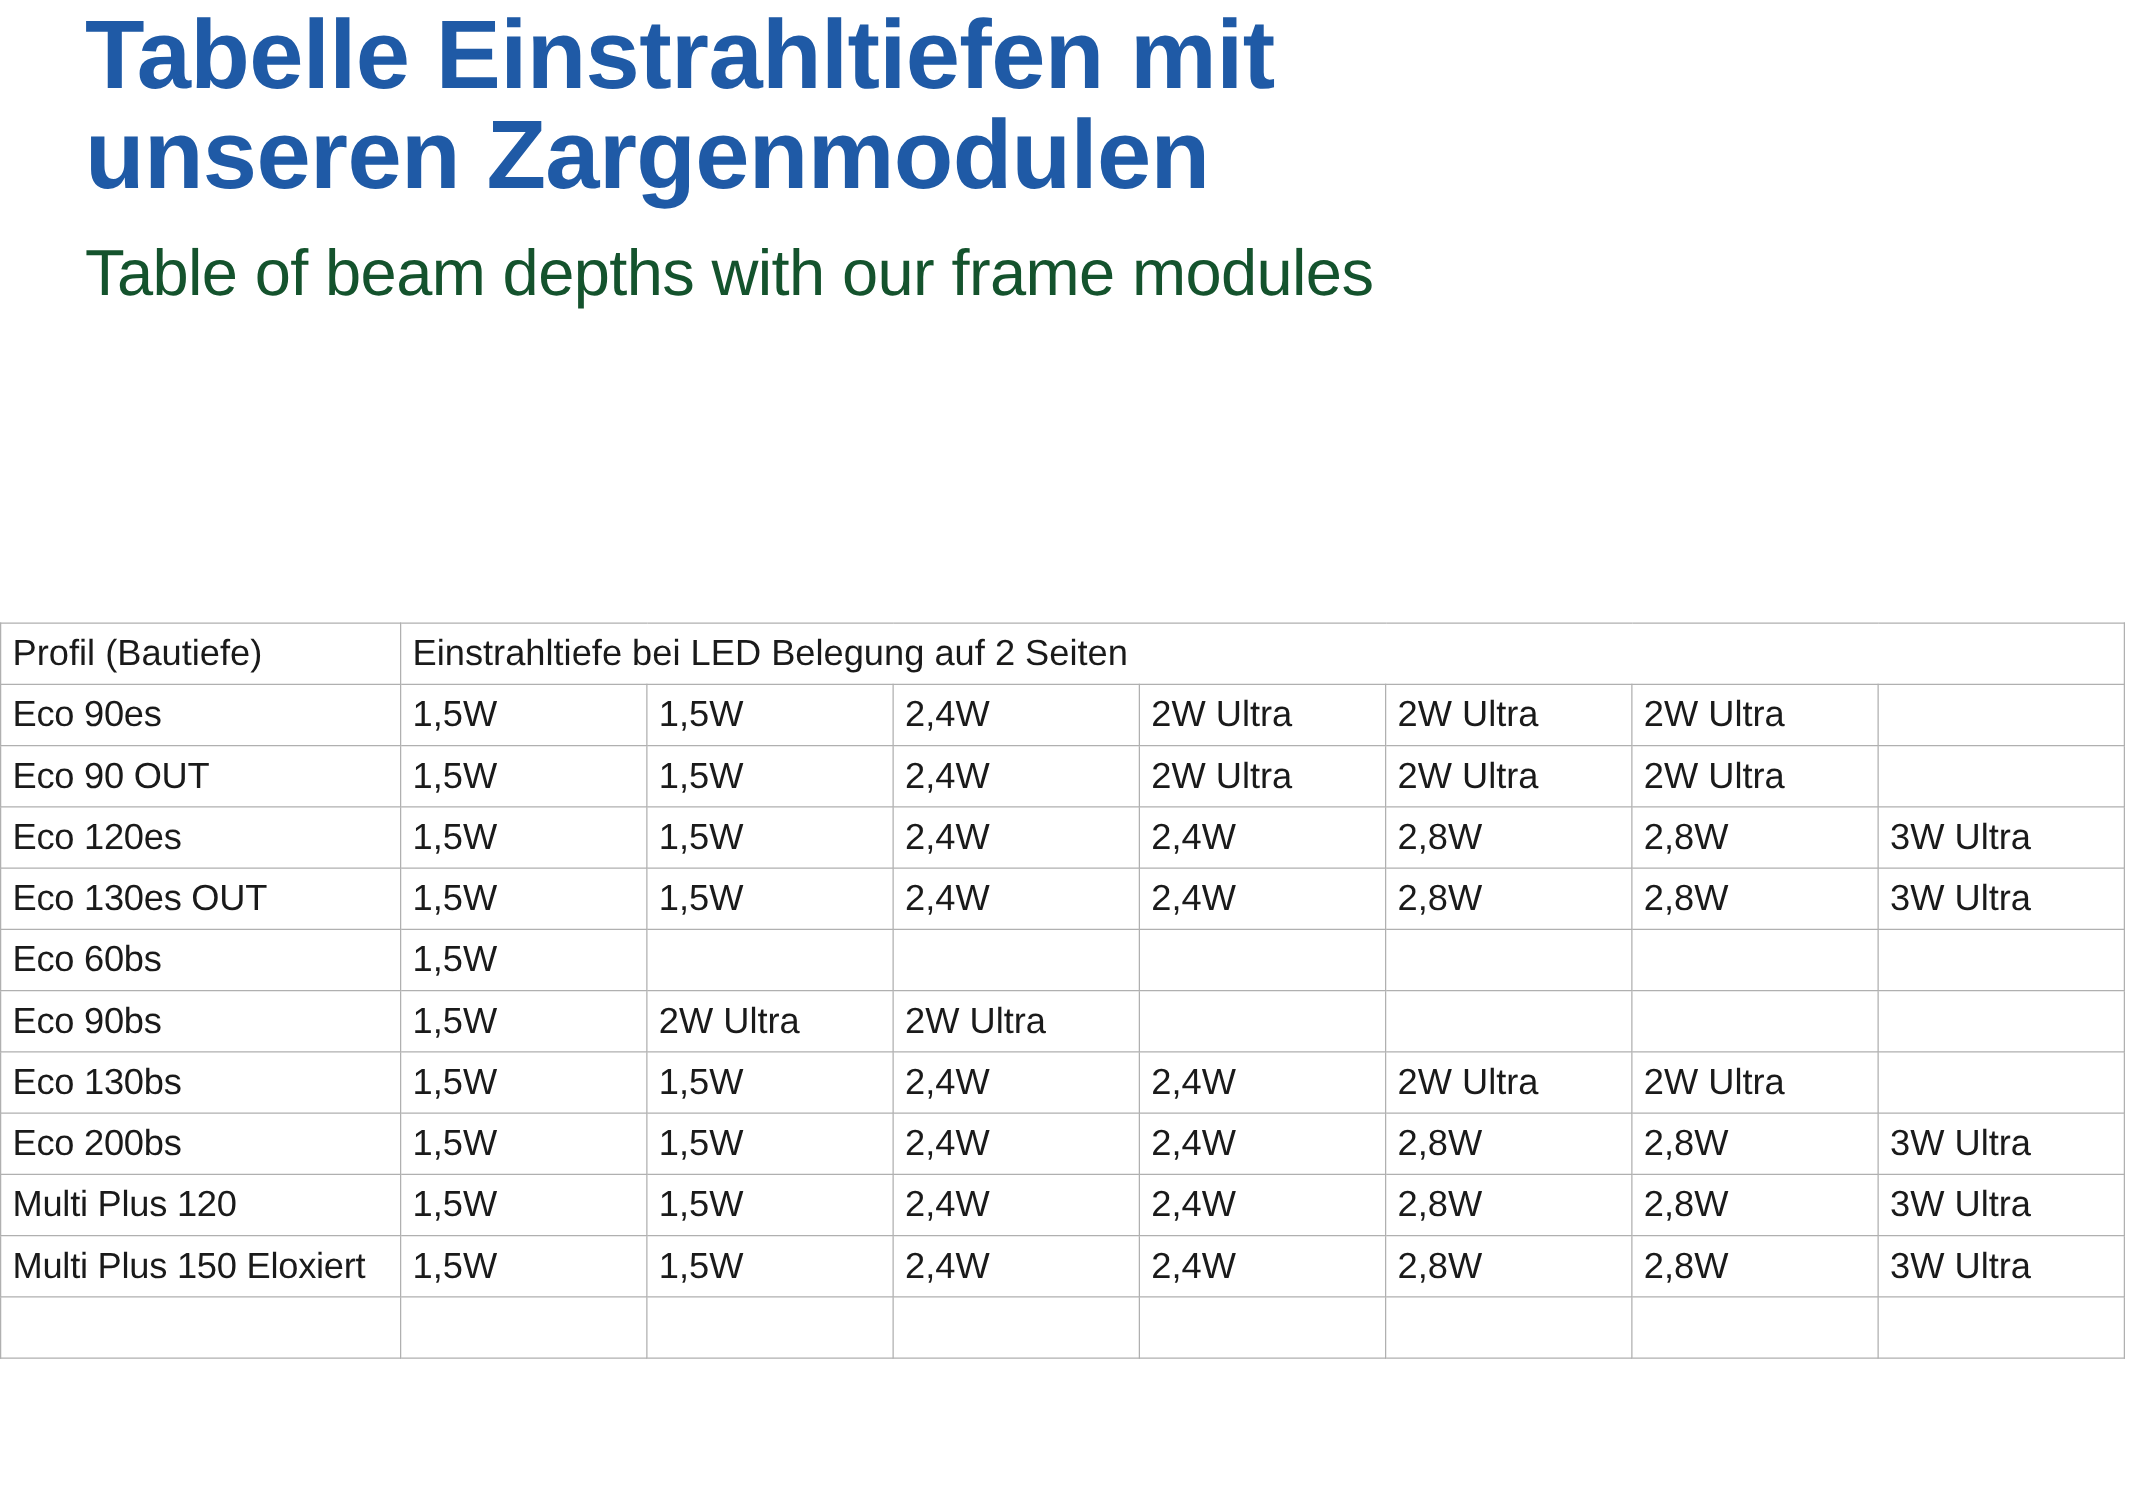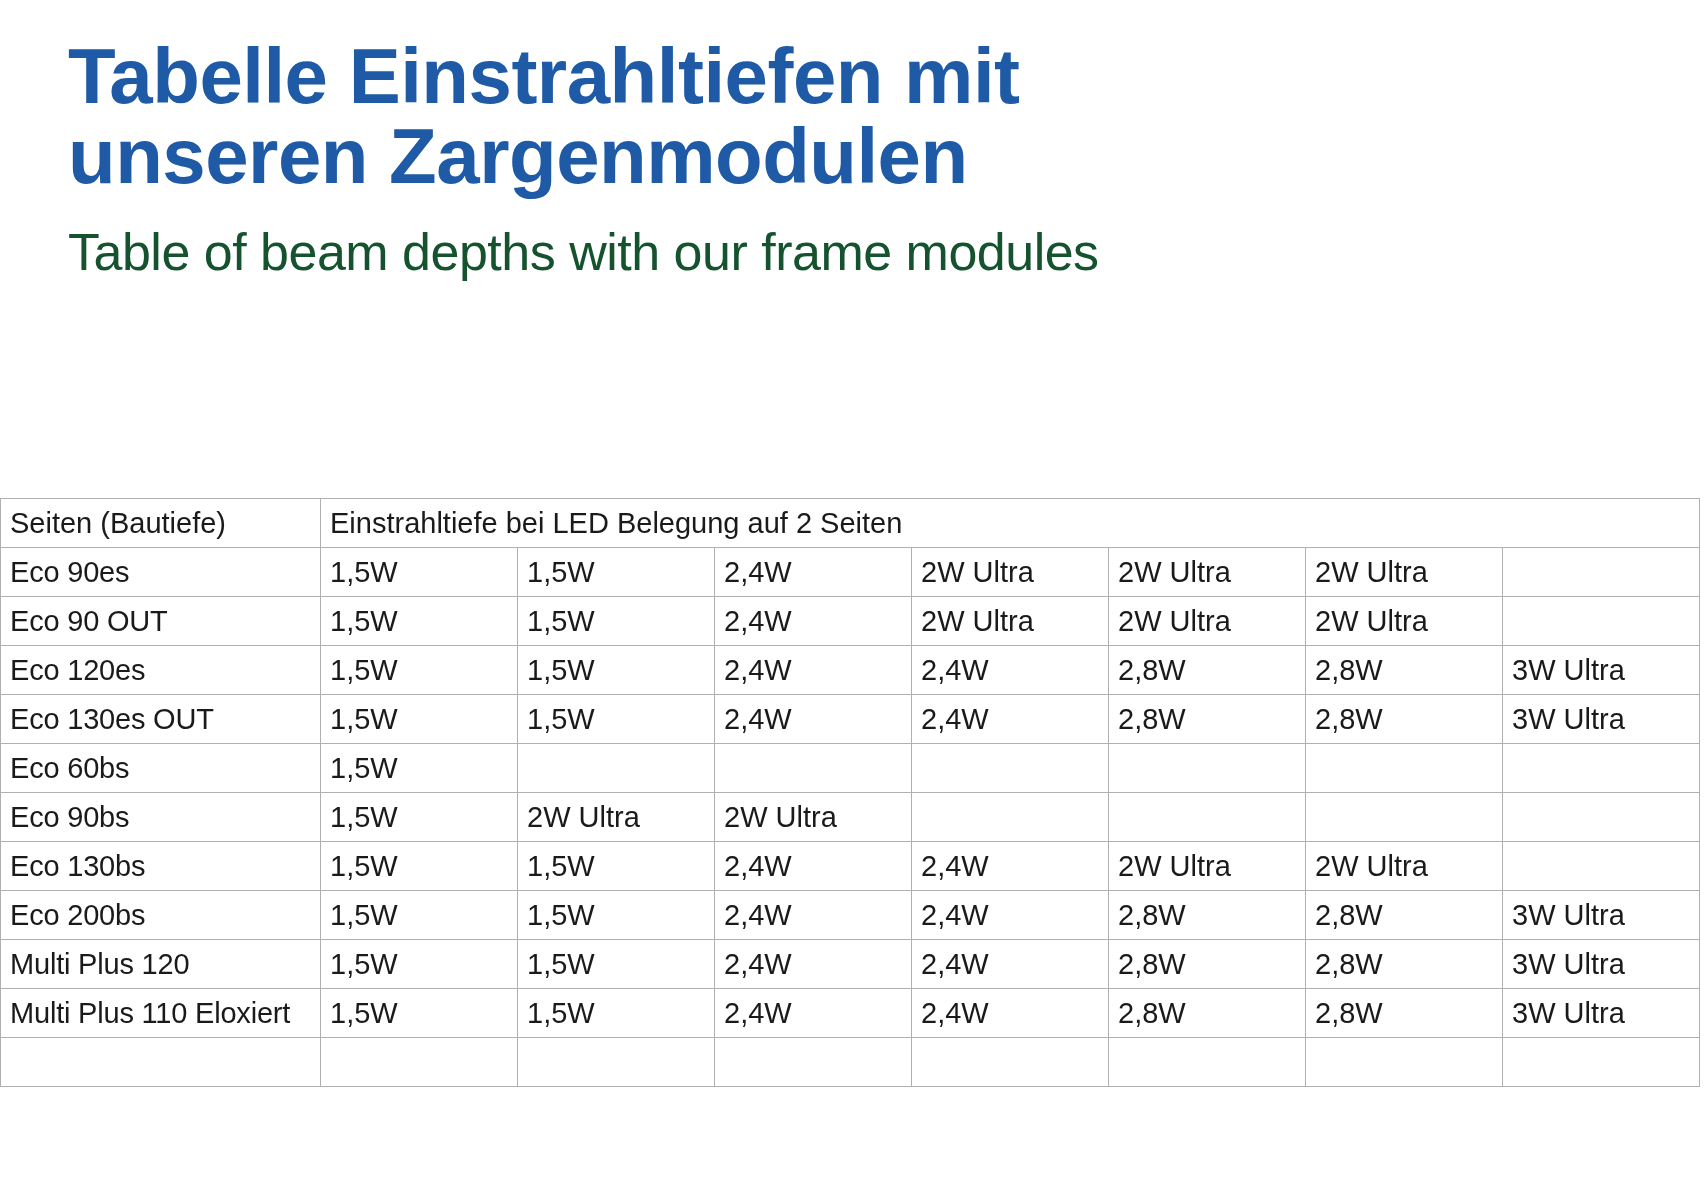--- a/index.html
+++ b/index.html
@@ -12,21 +12,20 @@
   }
   .page {
     position: relative;
     width: 1708px;
     height: 1200px;
     background: #ffffff;
     overflow: hidden;
   }
   .title-block {
     padding: 0 0 0 68px;
-    margin-top: 33px;
   }
   .title {
     font-size: 78px;
     line-height: 1.02;
     font-weight: bold;
     color: #1f5aa6;
     letter-spacing: -0.5px;
     margin: 0;
     padding-top: 4px;
     max-width: 1180px;
@@ -88,21 +87,21 @@
           <col class="cx">
           <col class="cx">
           <col class="cx">
           <col class="cx">
           <col class="cx">
           <col class="cx">
           <col class="cx">
       </colgroup>
       <thead>
         <tr>
-          <th>Seiten (Bautiefe)</th>
+          <th>Profil (Bautiefe)</th>
           <th class="hdr-span" colspan="7">Einstrahltiefe bei LED Belegung auf 2 Seiten</th>
         </tr>
       </thead>
       <tbody>
         <tr>
           <td class="profil-cell">Eco 90es</td>
           <td>1,5W</td>
           <td>1,5W</td>
           <td>2,4W</td>
           <td>2W Ultra</td>
@@ -184,21 +183,21 @@
           <td class="profil-cell">Multi Plus 120</td>
           <td>1,5W</td>
           <td>1,5W</td>
           <td>2,4W</td>
           <td>2,4W</td>
           <td>2,8W</td>
           <td>2,8W</td>
           <td>3W Ultra</td>
         </tr>
         <tr>
-          <td class="profil-cell">Multi Plus 110 Eloxiert</td>
+          <td class="profil-cell">Multi Plus 150 Eloxiert</td>
           <td>1,5W</td>
           <td>1,5W</td>
           <td>2,4W</td>
           <td>2,4W</td>
           <td>2,8W</td>
           <td>2,8W</td>
           <td>3W Ultra</td>
         </tr>
         <tr>
           <td class="profil-cell"></td>

